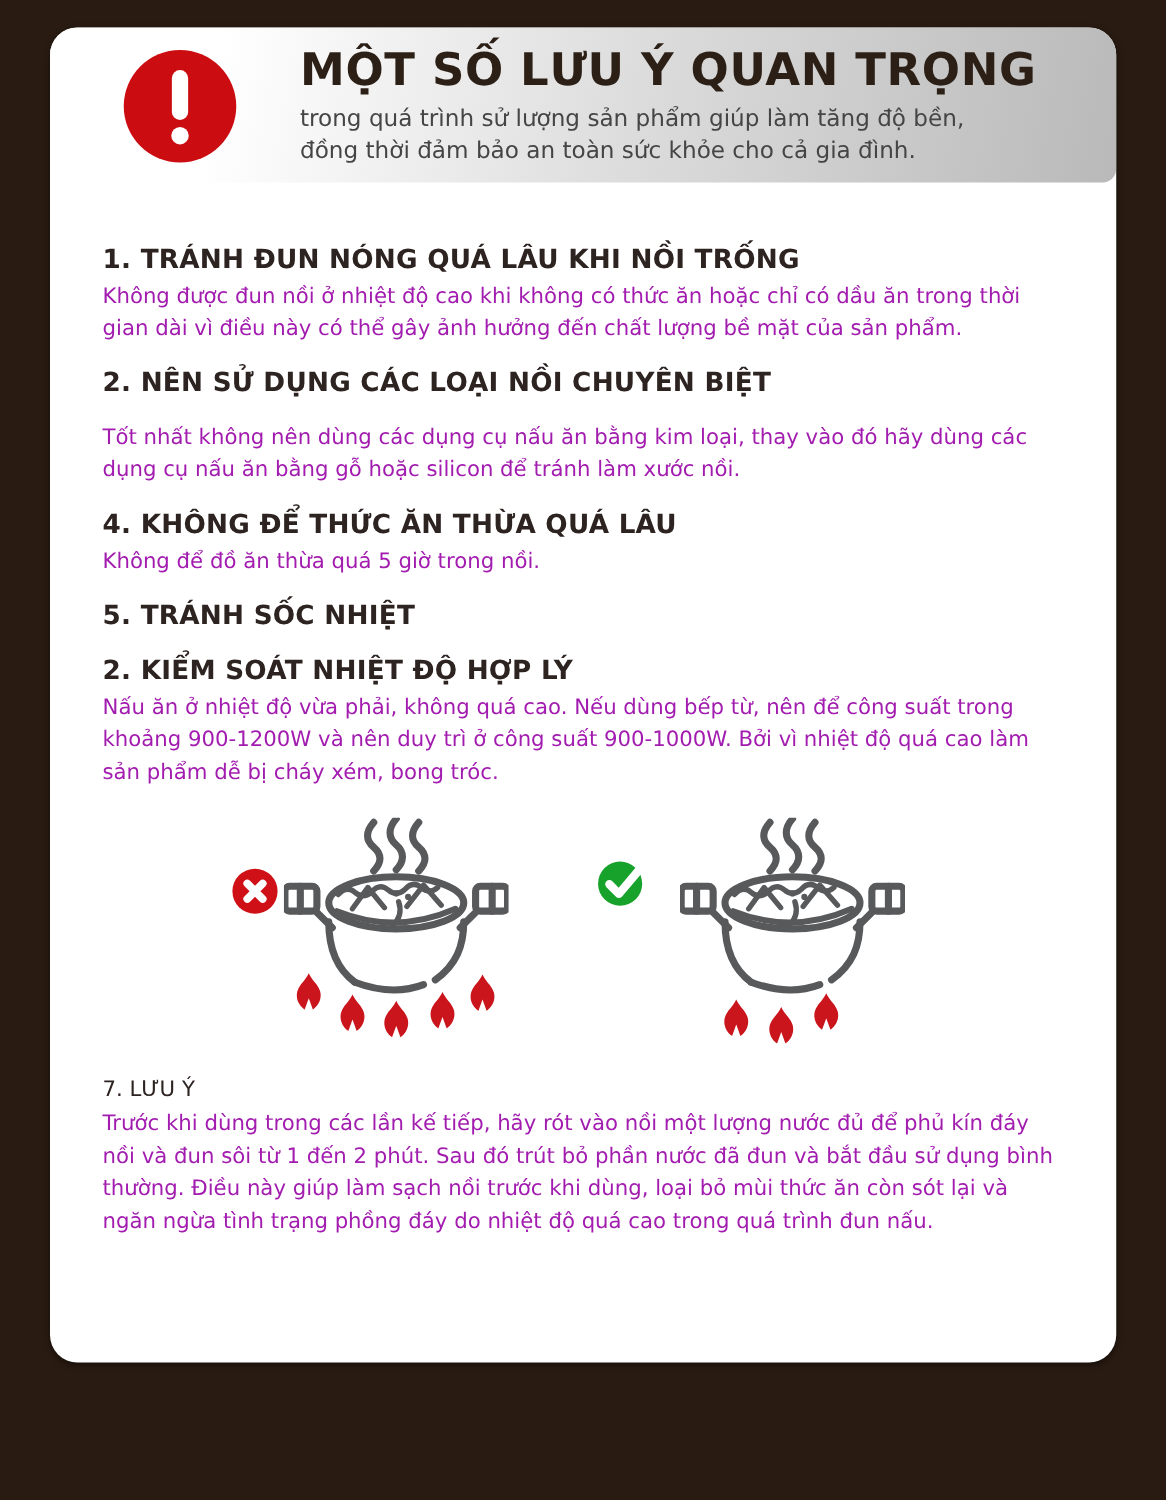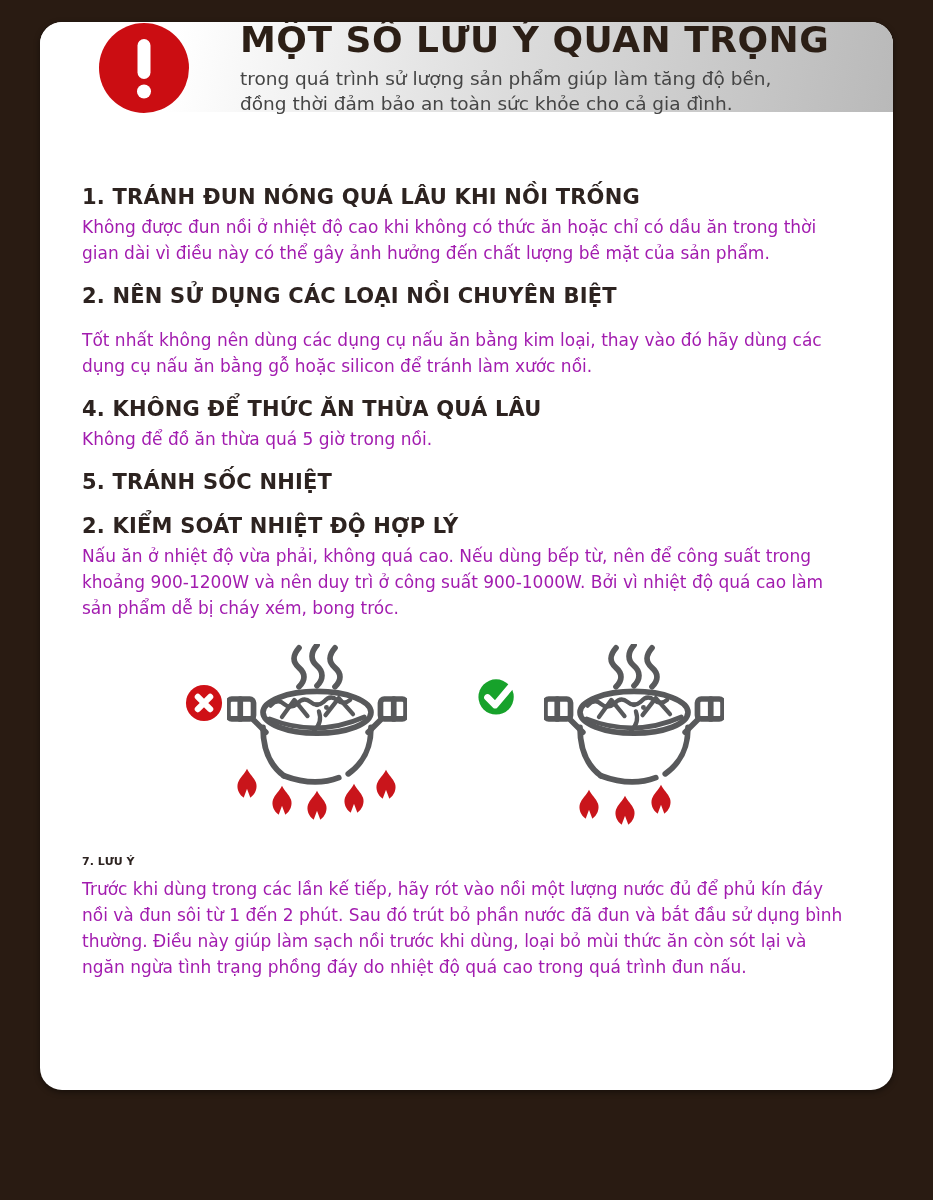--- a/index.html
+++ b/index.html
@@ -19,64 +19,65 @@
     left: 40px; top: 22px;
     width: 853px; height: 1068px;
     background: #ffffff;
     border-radius: 22px;
     overflow: hidden;
     box-shadow: 0 2px 6px rgba(0,0,0,0.45);
   }
 
   
   .banner {
-    height: 90px;
+    height: 124px;
     background: linear-gradient(100deg, #ffffff 0%, #ffffff 16%, #dcdcdc 55%, #b9b9b9 100%);
     display: flex;
     align-items: center;
     padding-left: 58px;
+    border-radius: 11px;
   }
   .alert-badge { width: 92px; height: 92px; flex: 0 0 auto; margin-top: 2px; }
   .header-text { margin-left: 50px; padding-top: 2px; }
   .header-title {
     font-size: 36px;
     font-weight: bold;
     letter-spacing: 0.5px;
     color: #2c1f16;
     line-height: 1.1;
     margin-bottom: 6px;
     white-space: nowrap;
   }
   .header-sub {
     font-size: 18.5px;
     line-height: 25px;
     color: #454545;
   }
 
   
-  .content { padding: 48px 42px 0 42px; margin-top: 24px; }
+  .content { padding: 48px 42px 0 42px; }
 
   .section { margin-bottom: 17px; }
   .section h2 {
     font-size: 21px;
     font-weight: bold;
     color: #2d2320;
     line-height: 27px;
     margin-bottom: 3px;
     letter-spacing: 0.2px;
   }
   .section p, .note p {
     font-size: 17px;
     line-height: 26px;
     color: #a21caf;
   }
 
   .note h3 {
-    font-size: 11px;
-    font-weight: bold;
+    font-size: 17px;
+    font-weight: normal;
     color: #2d2320;
     line-height: 24px;
     margin-bottom: 2px;
   }
 
   
   .illustration {
     position: relative;
     height: 202px;
     margin: 16px 0 10px 0;

